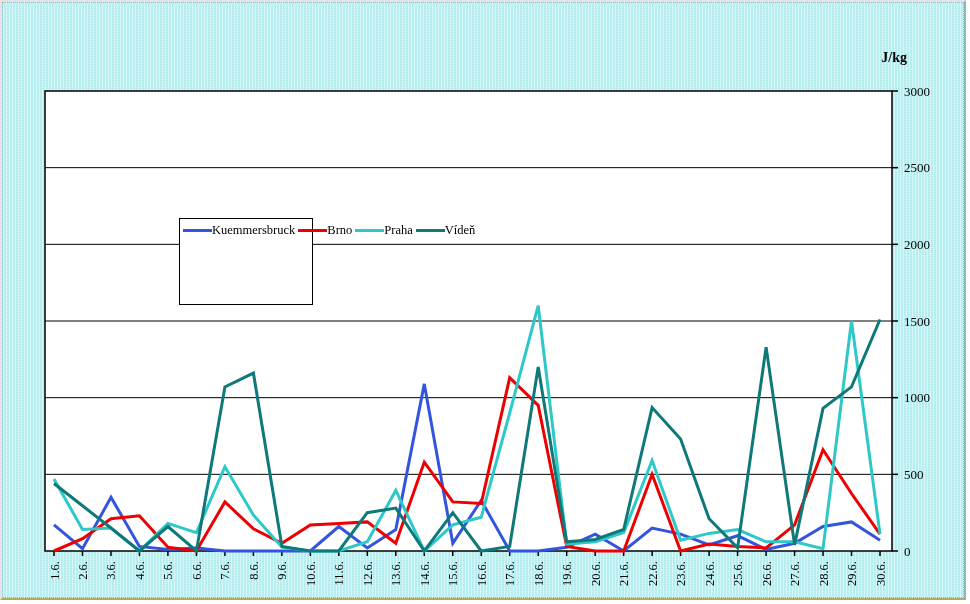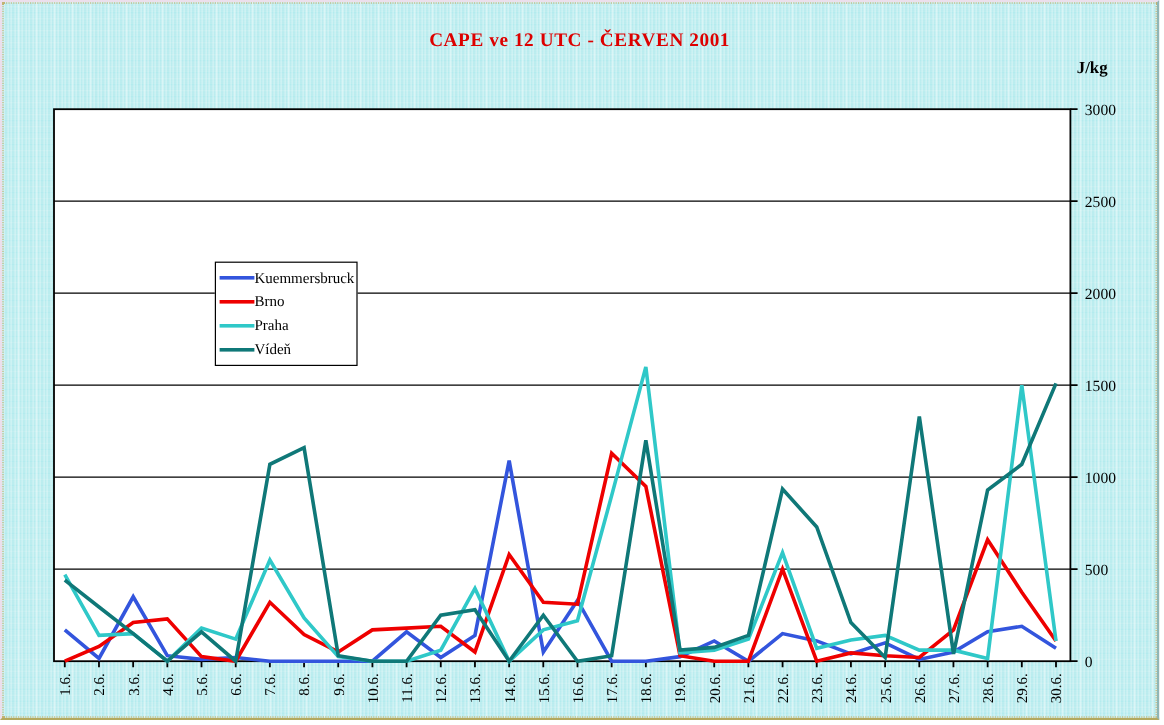--- a/index.html
+++ b/index.html
@@ -7,37 +7,36 @@
   .frame{position:relative;width:966px;height:600px;
     border:2px solid;border-color:#ecdfec #8fb6b6 #b3a95f #ecdfec;box-sizing:border-box;}
   .inner{position:relative;width:100%;height:100%;box-sizing:border-box;
     border:1px dotted #c2b273;
     background-color:#c3eef0;
     background-image:
       repeating-linear-gradient(90deg, rgba(255,255,255,0.45) 0 1px, rgba(0,0,0,0) 1px 3px),
       repeating-linear-gradient(0deg, rgba(166,233,236,0.55) 0 1px, rgba(0,0,0,0) 1px 2px);}
   .title{position:absolute;left:0;top:22px;width:100%;text-align:center;
     color:#dd0000;font-weight:bold;font-size:16px;letter-spacing:0.5px;}
-  .unit{position:absolute;top:47px;right:40px;color:#000;font-weight:bold;font-size:14px;}
+  .unit{position:absolute;top:47px;right:56px;color:#000;font-weight:bold;font-size:14px;}
   svg#plot{position:absolute;left:0;top:0;width:966px;height:600px;}
-  .legend{position:absolute;left:176px;top:215px;width:119px;height:87px;
+  .legend{position:absolute;left:176px;top:215px;width:134px;height:87px;
     background:#ffffff;border:1px solid #000;box-sizing:border-box;
-    display:flex;flex-direction:column;justify-content:space-evenly;padding:2px 0;text-align:center;}
+    display:flex;flex-direction:row;justify-content:space-evenly;padding:2px 0;text-align:center;}
   .legend-item{display:flex;align-items:center;height:18px;white-space:nowrap;}
   .legend-swatch{display:inline-block;width:29px;height:3px;margin-left:3px;flex:0 0 29px;}
   .legend-label{font-size:12.5px;color:#000;line-height:1;}
   .axis-text{font-size:13px;fill:#000;font-family:"Liberation Serif","DejaVu Serif",serif;}
   .xlab{font-size:12.5px;fill:#000;font-family:"Liberation Serif","DejaVu Serif",serif;}
 </style>
 </head>
 <body>
 
 <div class="frame">
   <div class="inner">
-    <div class="title">CAPE ve 12 UTC - ČERVEN 2001</div>
     <div class="unit">J/kg</div>
     <svg id="plot" xmlns="http://www.w3.org/2000/svg">
         <rect x="42" y="88" width="847" height="460" fill="#ffffff"></rect>
         <line x1="42" y1="471.33333333333337" x2="889" y2="471.33333333333337" stroke="#000000" stroke-width="1"></line>
         <line x1="42" y1="394.6666666666667" x2="889" y2="394.6666666666667" stroke="#000000" stroke-width="1"></line>
         <line x1="42" y1="318" x2="889" y2="318" stroke="#000000" stroke-width="1"></line>
         <line x1="42" y1="241.33333333333337" x2="889" y2="241.33333333333337" stroke="#000000" stroke-width="1"></line>
         <line x1="42" y1="164.66666666666663" x2="889" y2="164.66666666666663" stroke="#000000" stroke-width="1"></line>
         <rect x="42" y="88" width="847" height="460" fill="none" stroke="#000" stroke-width="1.5"></rect>
         <line x1="889" y1="548" x2="895" y2="548" stroke="#000" stroke-width="1.5"></line>

